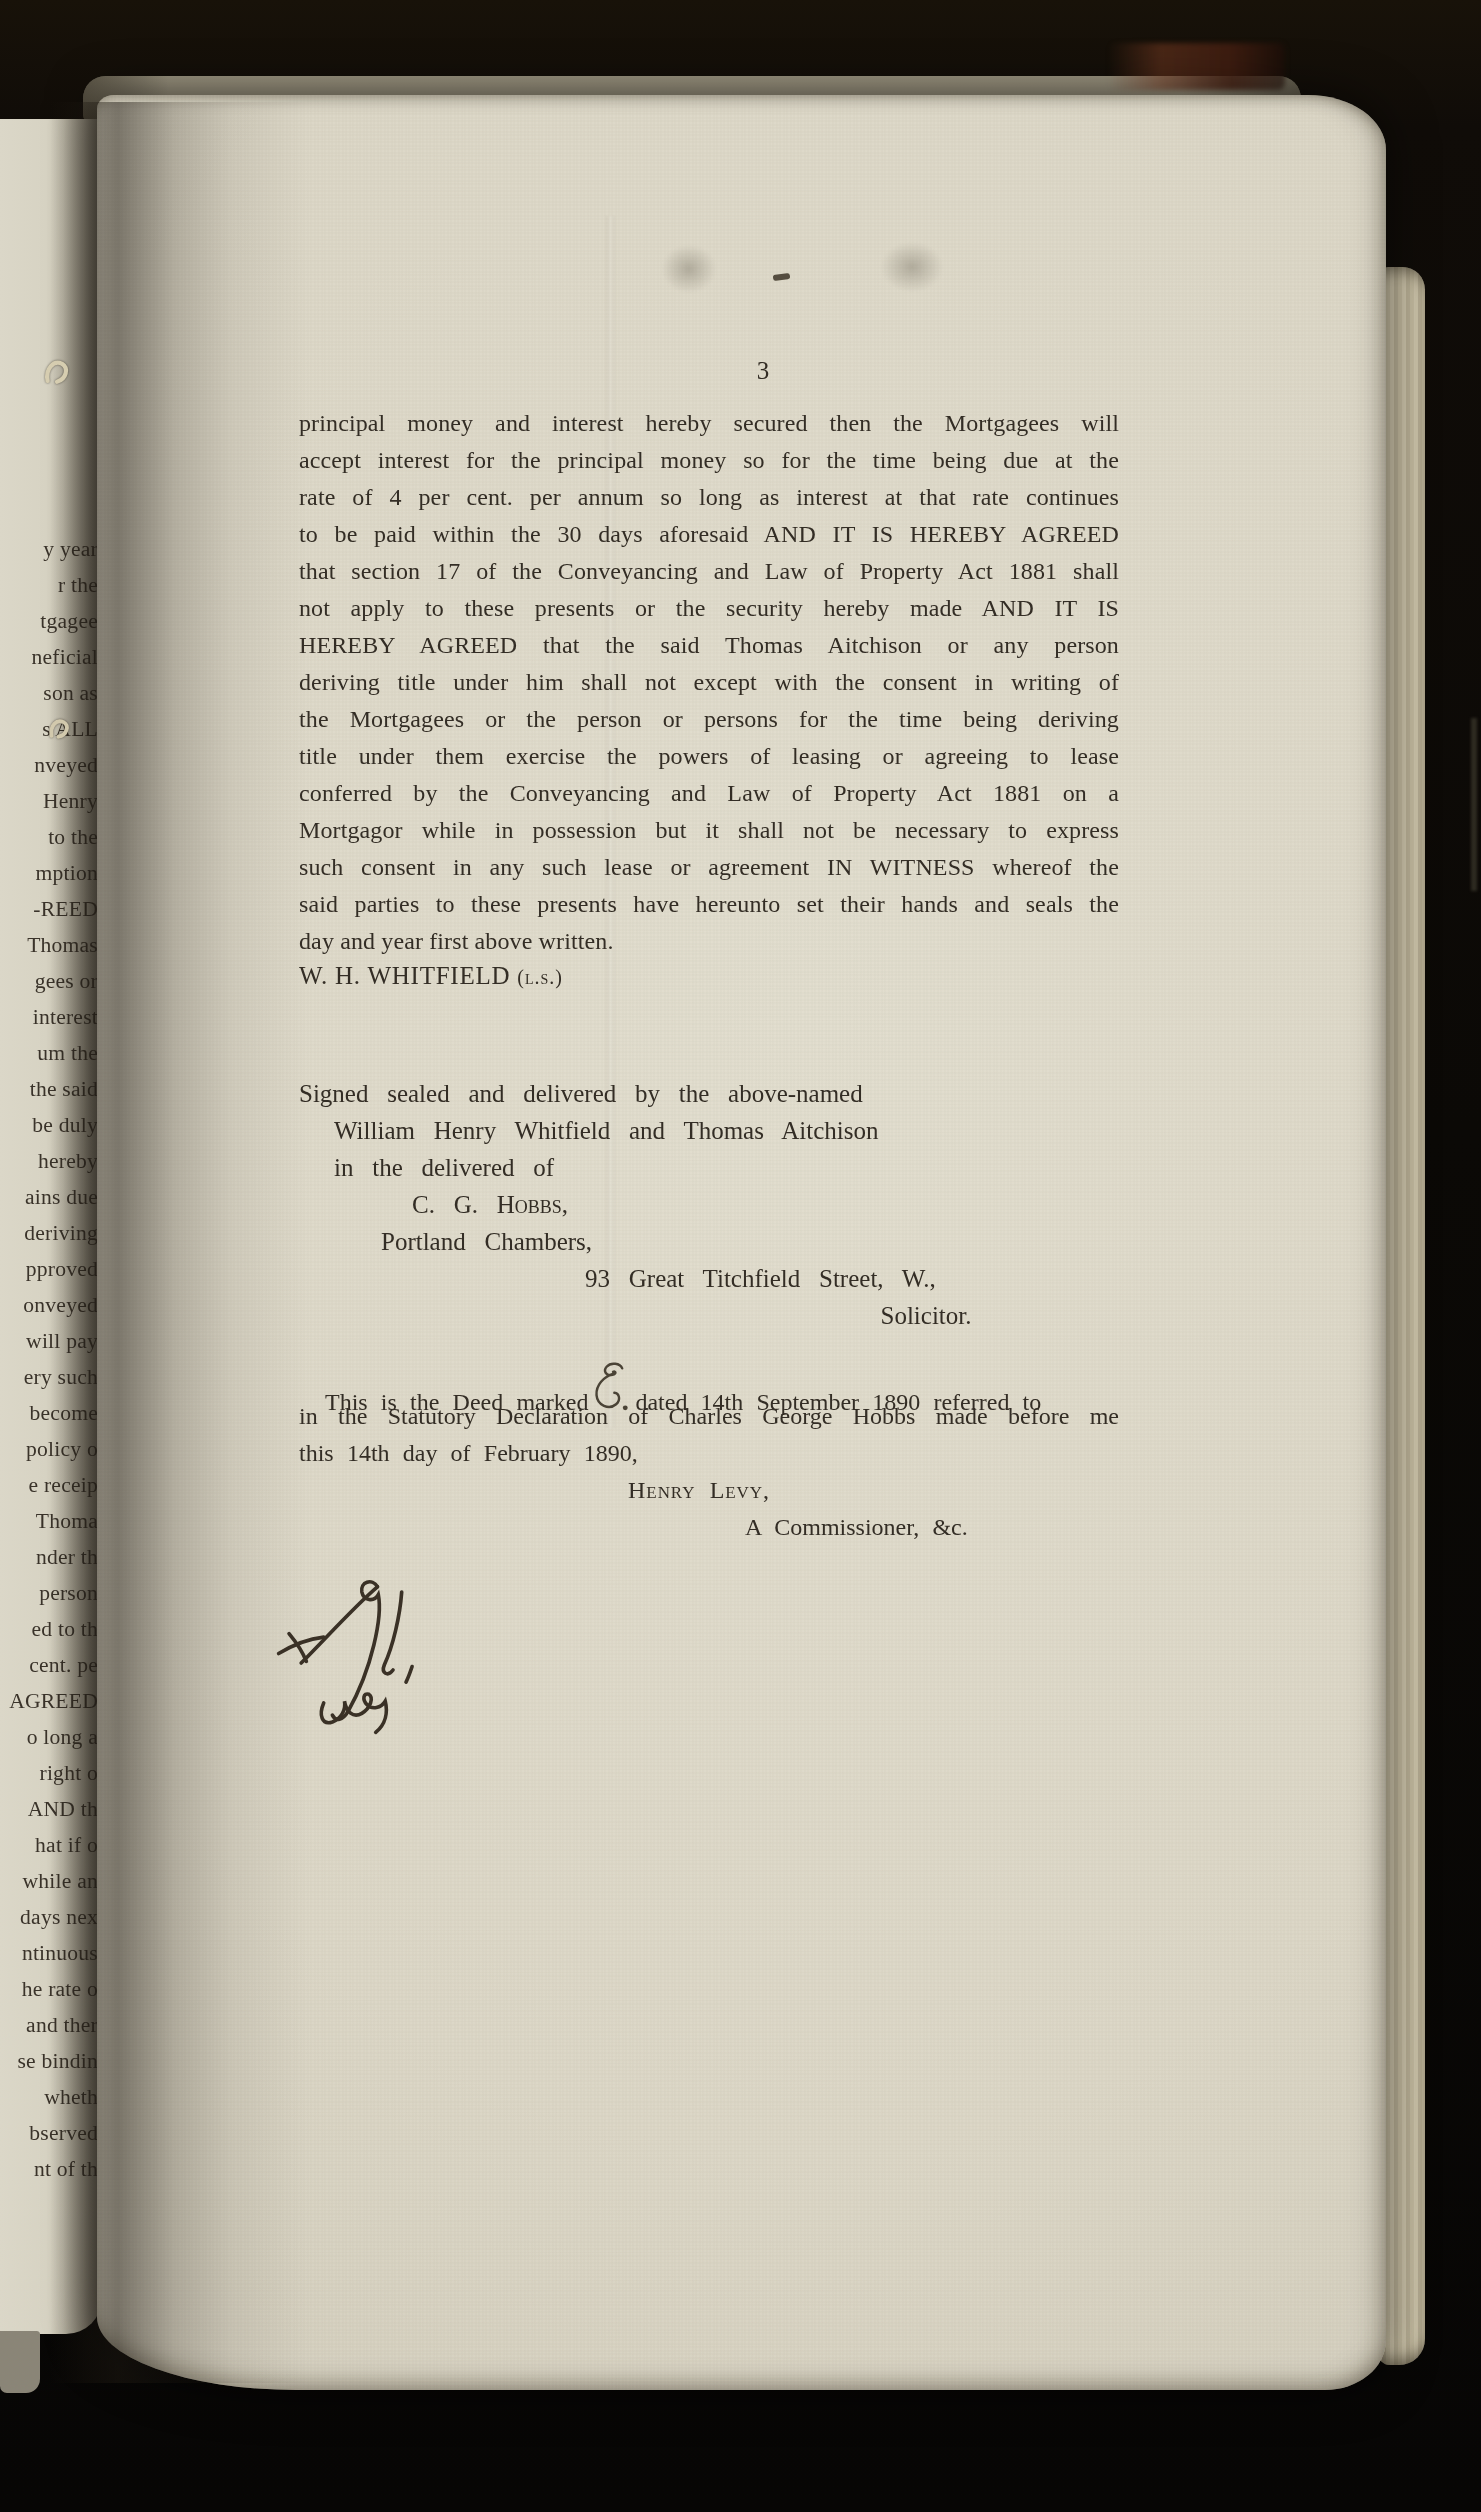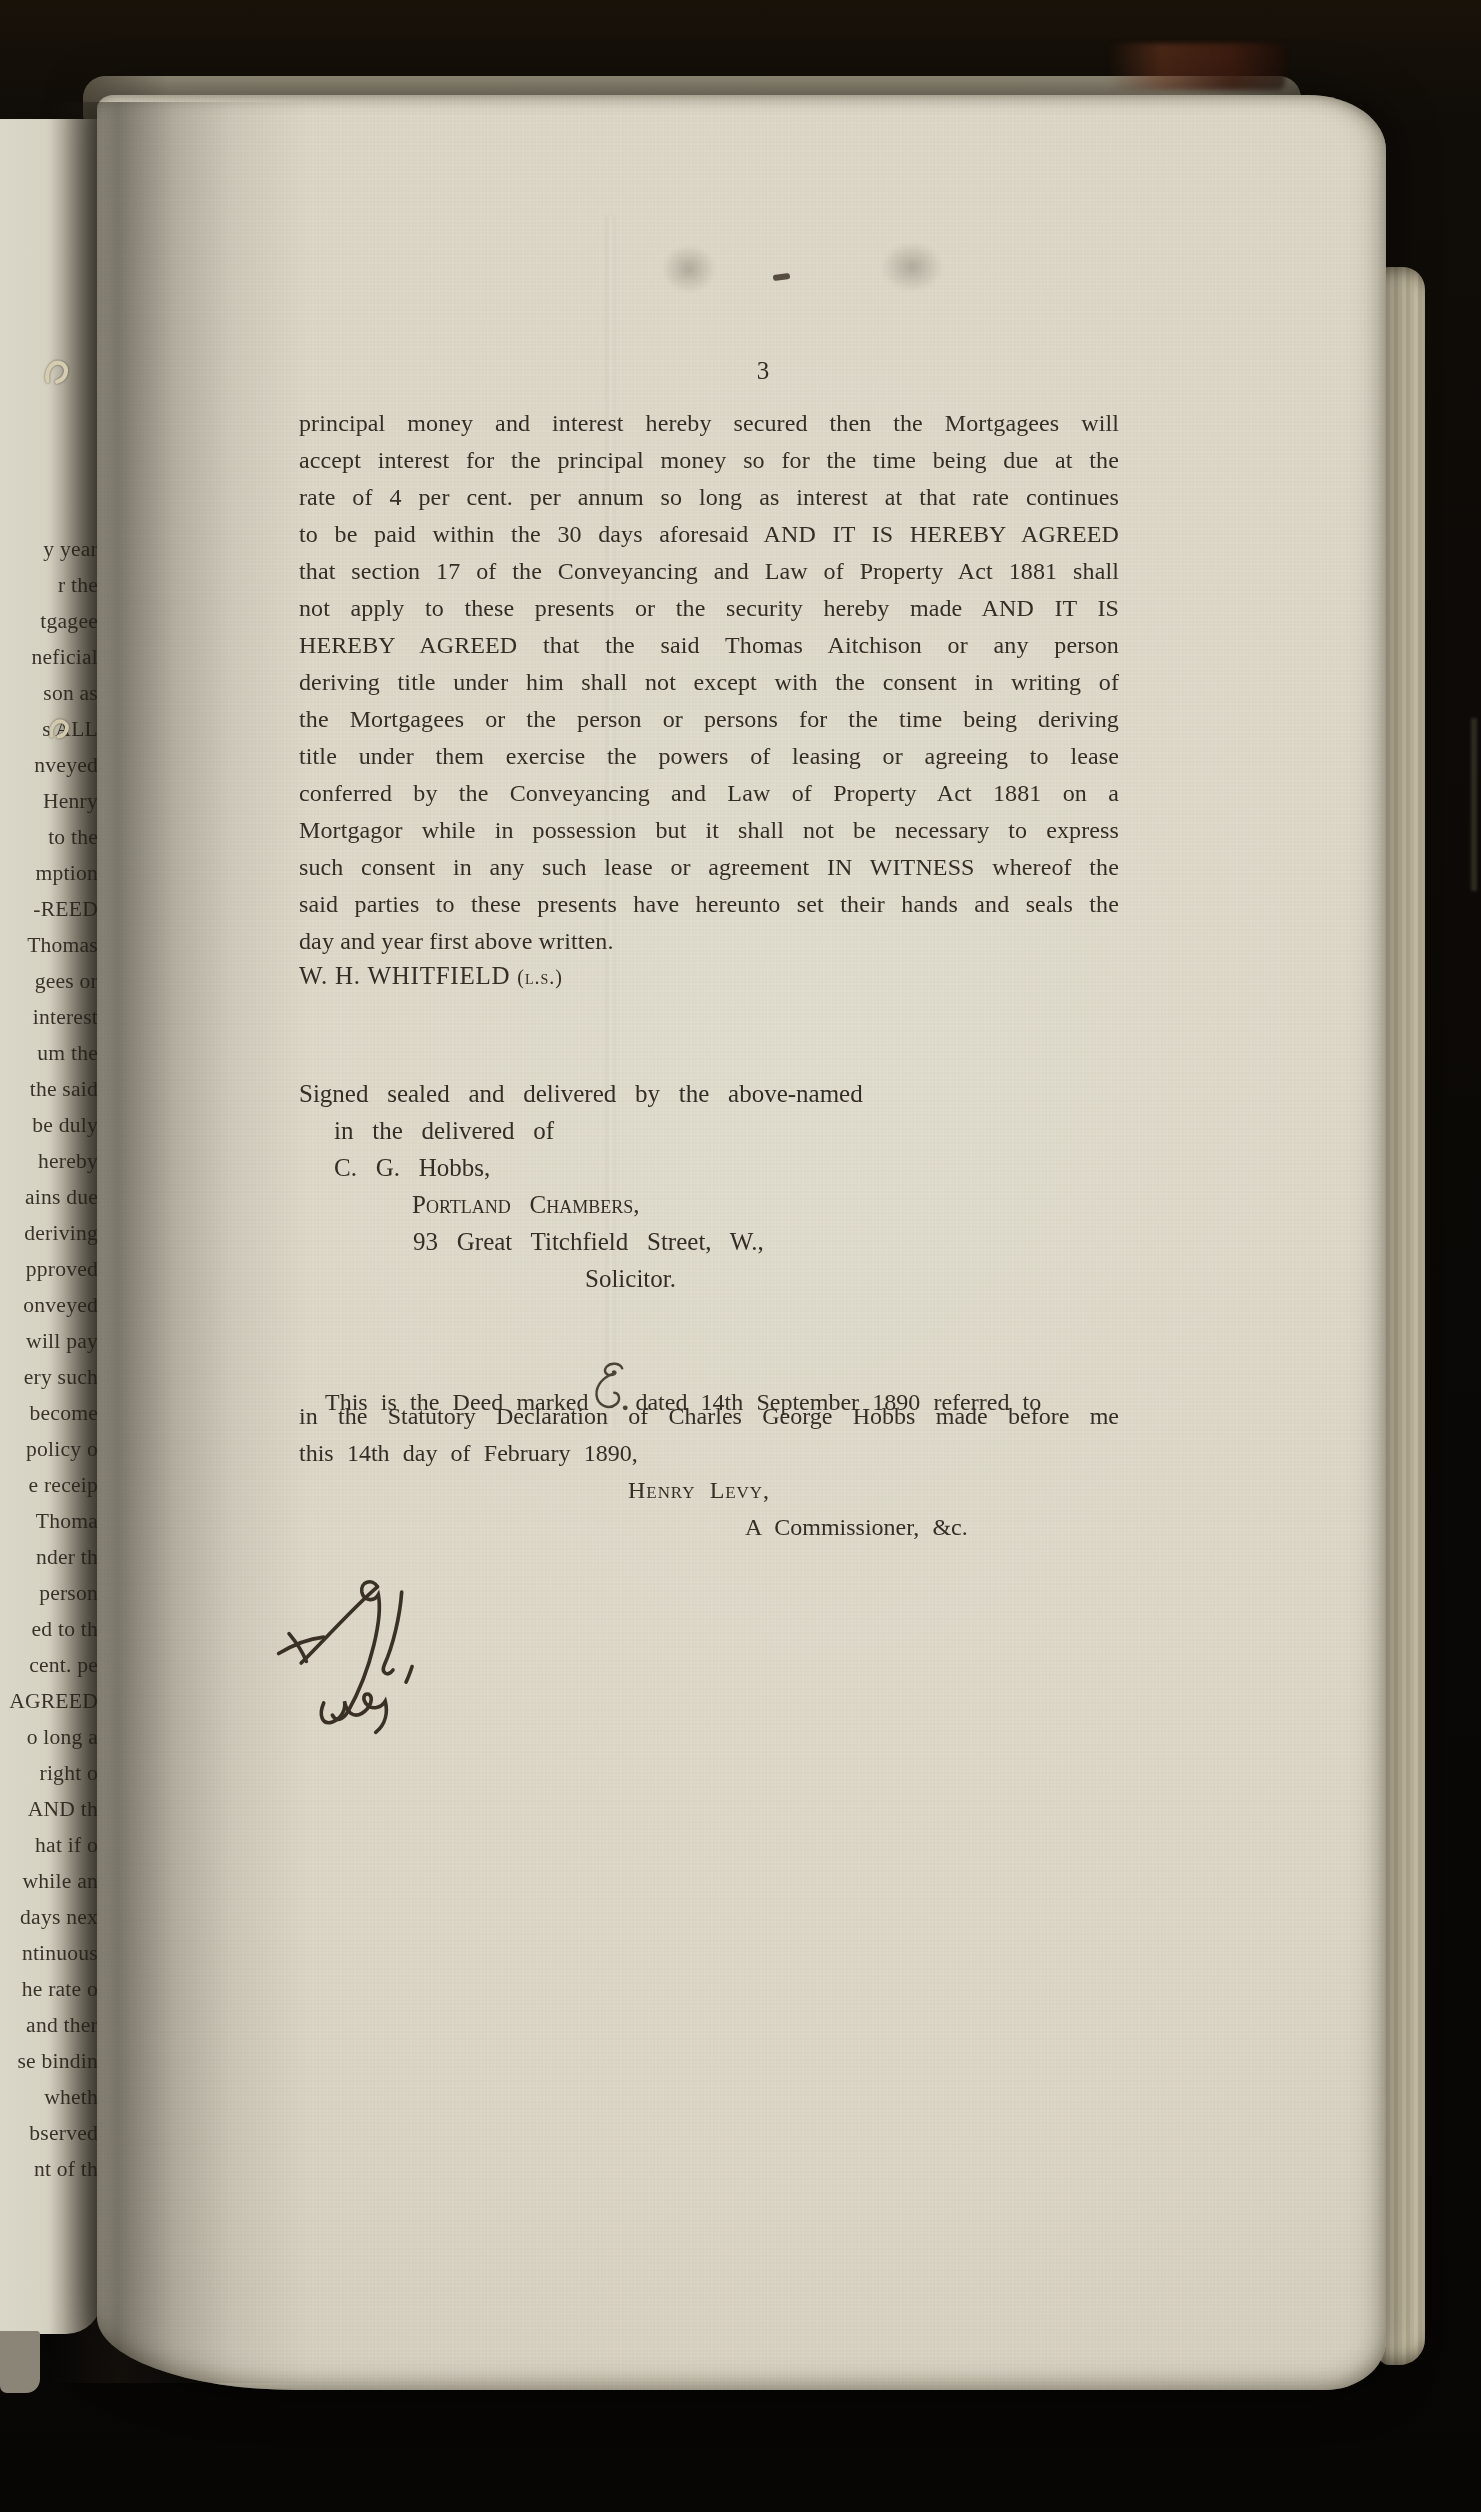--- a/index.html
+++ b/index.html
@@ -84,21 +84,21 @@
   .paragraph div{height:37px;line-height:37px;overflow:hidden;
     text-align:justify;text-align-last:justify;letter-spacing:.005em;}
   .paragraph div:last-child{text-align-last:left;}
   .signatures{position:absolute;left:299px;top:954px;width:828px;font-size:25px;}
   .sig-line{line-height:43px;letter-spacing:.03em;}
   .seal{font-variant:small-caps;font-size:20px;letter-spacing:.05em;}
   .attestation{position:absolute;left:299px;top:1075px;width:865px;font-size:25px;word-spacing:.5em;}
   .attestation div{height:37px;line-height:37px;}
   .attestation div:nth-child(2),.attestation div:nth-child(3){margin-left:35px;}
   .attestation div:nth-child(4){margin-left:113px;font-variant:small-caps;}
-  .attestation div:nth-child(5){margin-left:114px;}
+  .attestation div:nth-child(5){margin-left:82px;}
   .attestation div:nth-child(6){margin-left:286px;}
   .attestation div:nth-child(7){margin-left:389px;text-align:center;}
   .declaration{position:absolute;left:299px;top:1353px;width:820px;font-size:24px;word-spacing:.3em;}
   .decl-line{height:37px;line-height:37px;}
   .decl-line1{margin-left:26px;width:794px;display:flex;align-items:baseline;height:45px;}
   .deed-mark{position:relative;top:7px;}
   .decl-line2{text-align:justify;text-align-last:justify;}
   .decl-signer{margin-left:329px;font-variant:small-caps;letter-spacing:.04em;}
   .decl-title{margin-left:446px;}
   .monogram{position:absolute;left:273px;top:1566px;}
@@ -194,20 +194,21 @@
 
   <div class="signatures">
     <div class="sig-line">
       <span>W. H. WHITFIELD</span>
       <span class="seal">(l.s.)</span>
     </div>
   </div>
 
   <div class="attestation">
       <div>Signed sealed and delivered by the above-named</div>
+      <div>William Henry Whitfield and Thomas Aitchison</div>
       <div>in the delivered of</div>
       <div>C. G. Hobbs,</div>
       <div>Portland Chambers,</div>
       <div>93 Great Titchfield Street, W.,</div>
       <div>Solicitor.</div>
     </div>
 
   <div class="declaration">
     <div class="decl-line decl-line1">
       <span>This is the Deed marked</span>

